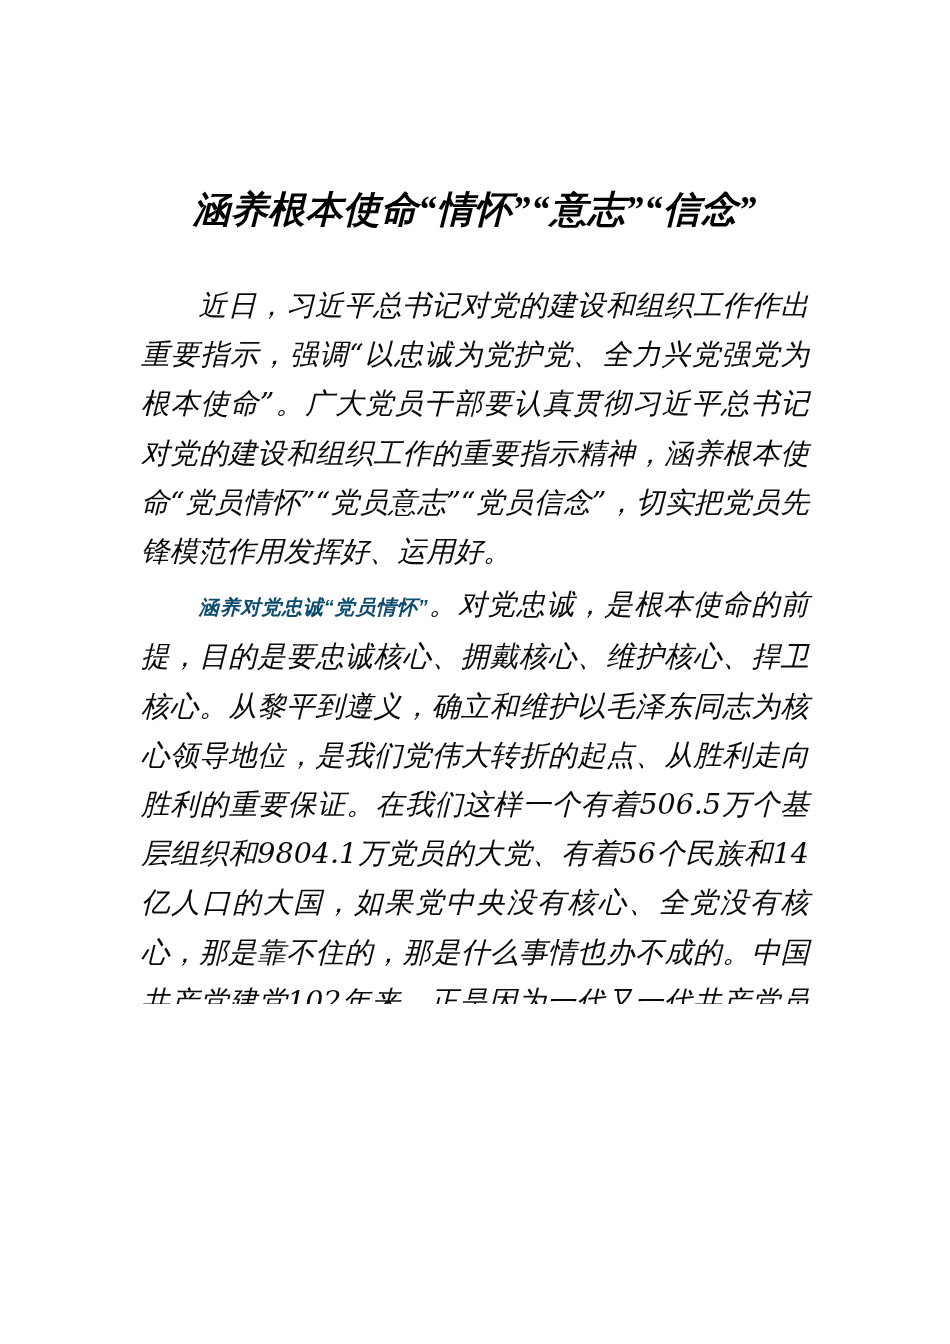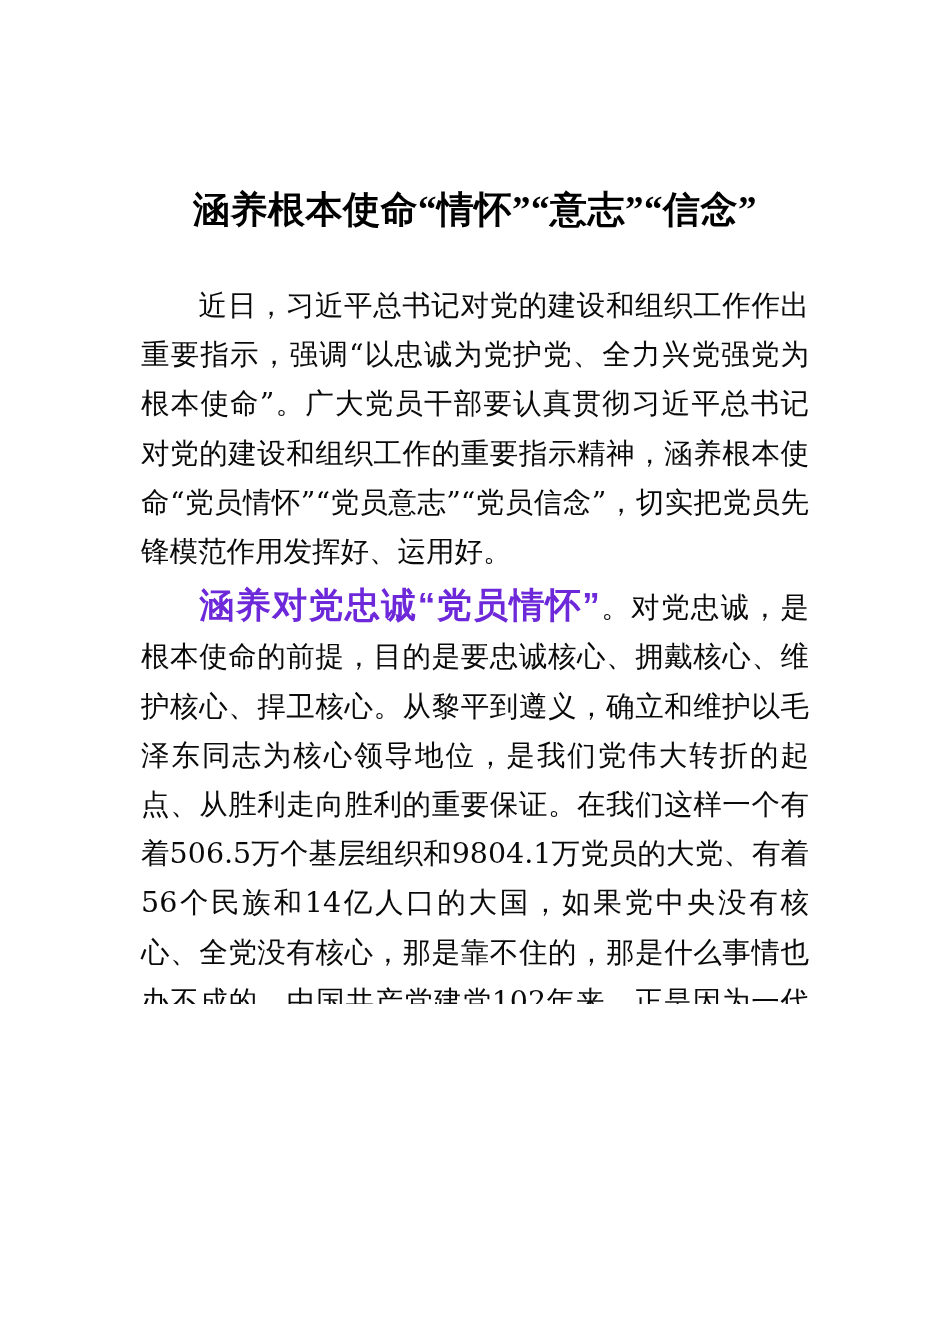--- a/index.html
+++ b/index.html
@@ -8,20 +8,21 @@
     background: #ffffff;
   }
 
   .page {
     position: relative;
     width: 950px;
     height: 1004px;
     background: #ffffff;
     overflow: hidden;
     box-sizing: border-box;
+    font-style: italic;
   }
 
   
   .doc-title {
     position: absolute;
     left: 137px;
     top: 160px;
     width: 676px;
     text-align: center;
     font-family: "Liberation Serif", "DejaVu Serif", serif;
@@ -61,23 +62,23 @@
 
   
   .indent2 {
     display: inline-block;
     width: 57px;
   }
 
   .lead-bold {
     font-family: "Liberation Sans", "DejaVu Sans", sans-serif;
     font-weight: bold;
-    font-size: 35px;
+    font-size: 20px;
     letter-spacing: 0;
-    color: #6d28d9;
+    color: #0c4a6e;
   }
 </style>
 </head>
 <body>
 
 <div class="page">
 
   <h1 class="doc-title">涵养根本使命“情怀”“意志”“信念”</h1>
 
   <div class="body-block">

